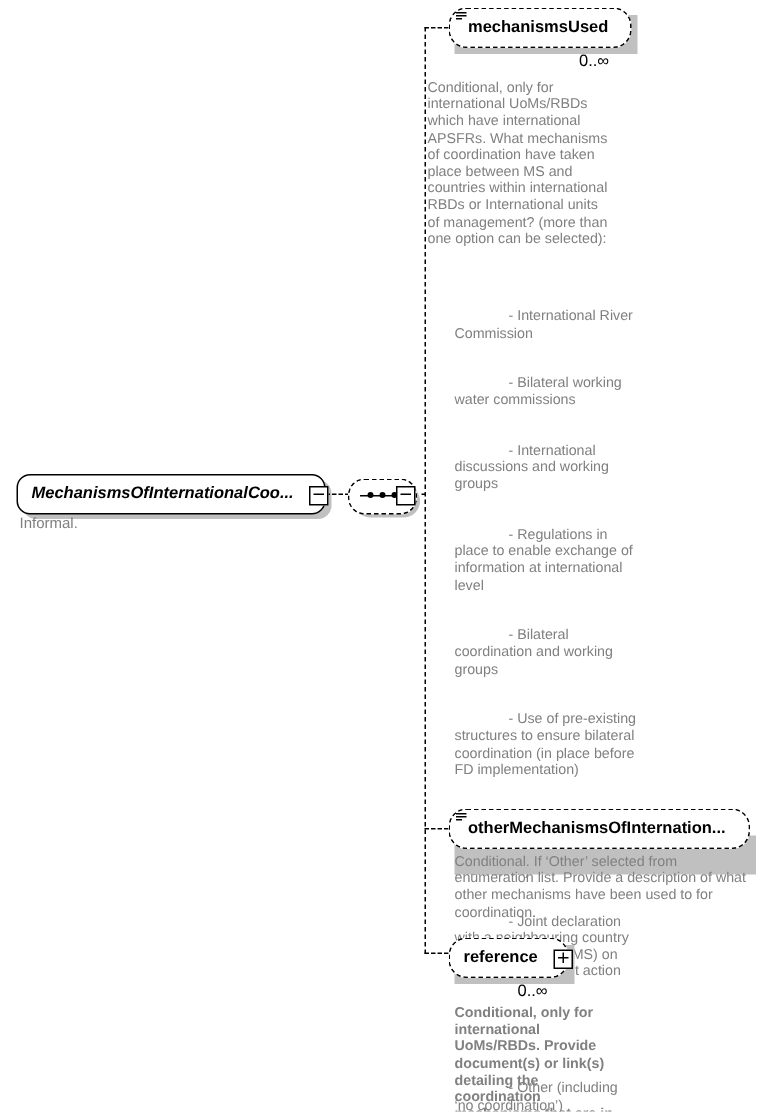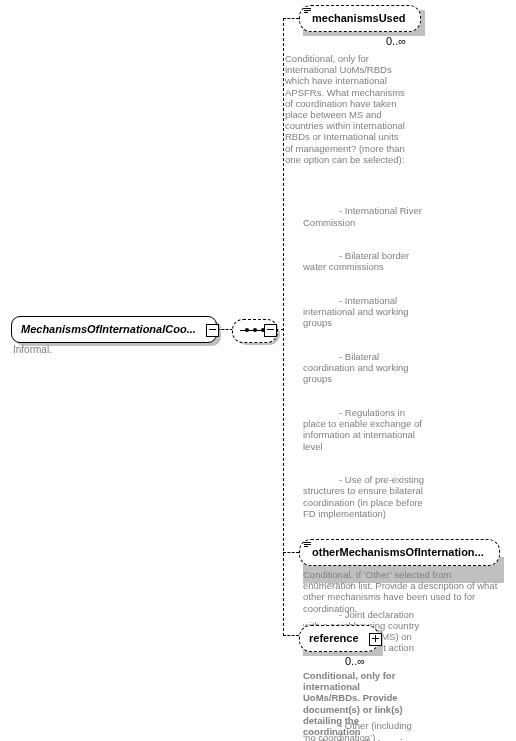--- a/index.html
+++ b/index.html
@@ -223,24 +223,24 @@
     </div>
     <span class="node-label" style="padding-left:12px;">mechanismsUsed</span>
   </div>
 
   <div class="cardinality" style="left:386px;top:36px;">0..∞</div>
 
   <div class="doc-text" style="left:285px;top:53px;width:124px;">Conditional, only for international UoMs/RBDs which have international APSFRs. What mechanisms of coordination have taken place between MS and countries within international RBDs or International units of management? (more than one option can be selected):</div>
 
   <div class="doc-text" style="left:303px;top:183px;width:124px;">
     <div style="text-indent:36px;">- International River Commission</div>
-    <div style="text-indent:36px;">- Bilateral border water commissions</div>
-    <div style="text-indent:36px;">- International international and working groups</div>
+    <div style="text-indent:36px;">- Bilateral working water commissions</div>
+    <div style="text-indent:36px;">- International discussions and working groups</div>
+    <div style="text-indent:36px;">- Regulations in place to enable exchange of information at international level</div>
     <div style="text-indent:36px;">- Bilateral coordination and working groups</div>
-    <div style="text-indent:36px;">- Regulations in place to enable exchange of information at international level</div>
     <div style="text-indent:36px;">- Use of pre-existing structures to ensure bilateral coordination (in place before FD implementation)</div>
     <div style="text-indent:36px;">- Informal arrangements (groups discussions and exchange of information)</div>
     <div style="text-indent:36px;">- Joint declaration with a neighbouring country (including non-EU MS) on cooperation on joint action</div>
     <div style="height:22px;">&nbsp;</div>
     <div style="text-indent:36px;">- Other (including ‘no coordination’)</div>
   </div>
 
   <div class="hline" style="left:283px;top:552px;width:16px;"></div>
 
   <div class="node-shadow" style="left:303px;top:557px;width:201px;height:26px;"></div>

